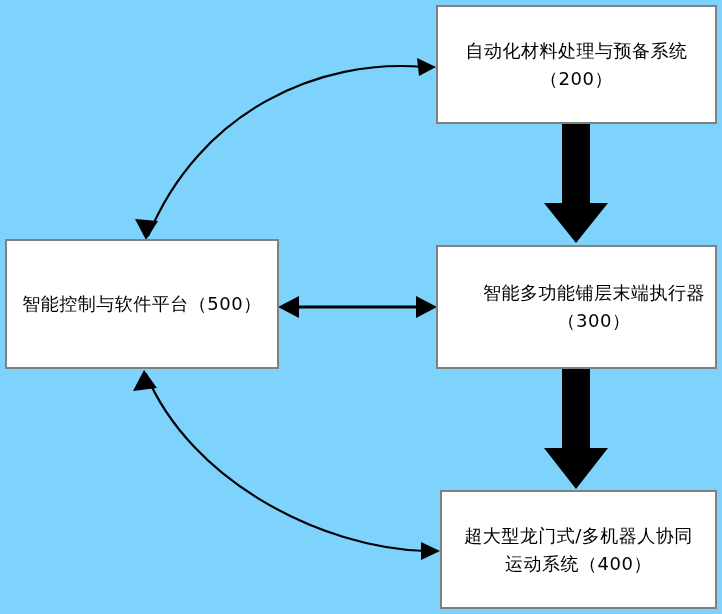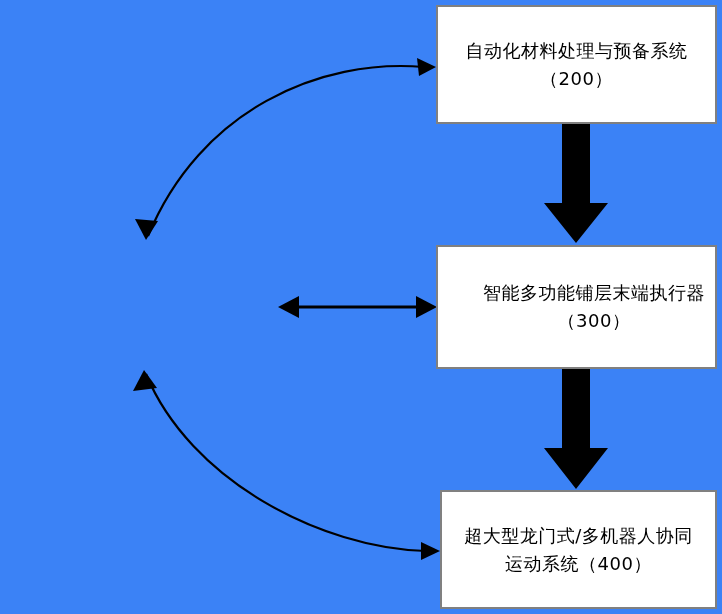--- a/index.html
+++ b/index.html
@@ -7,21 +7,21 @@
     padding: 0;
     background: #ffffff;
   }
   body {
     font-family: "DejaVu Sans", "Liberation Sans", sans-serif;
   }
   #canvas {
     position: relative;
     width: 722px;
     height: 614px;
-    background: #3b82f6;
+    background: #7dd3fc;
     overflow: hidden;
   }
   .node {
     position: absolute;
     box-sizing: border-box;
     border: 2px solid #808080;
     background: #ffffff;
     display: flex;
     align-items: center;
     justify-content: center;
@@ -108,14 +108,17 @@
   <div class="node" id="node-300">
     <span class="node-label">智能多功能铺层末端执行器
 （300）</span>
   </div>
 
   <div class="node" id="node-400">
     <span class="node-label">超大型龙门式/多机器人协同
 运动系统（400）</span>
   </div>
 
+  <div class="node" id="node-500">
+    <span class="node-label">智能控制与软件平台（500）</span>
+  </div>
 
 </div>
 
 </body></html>

